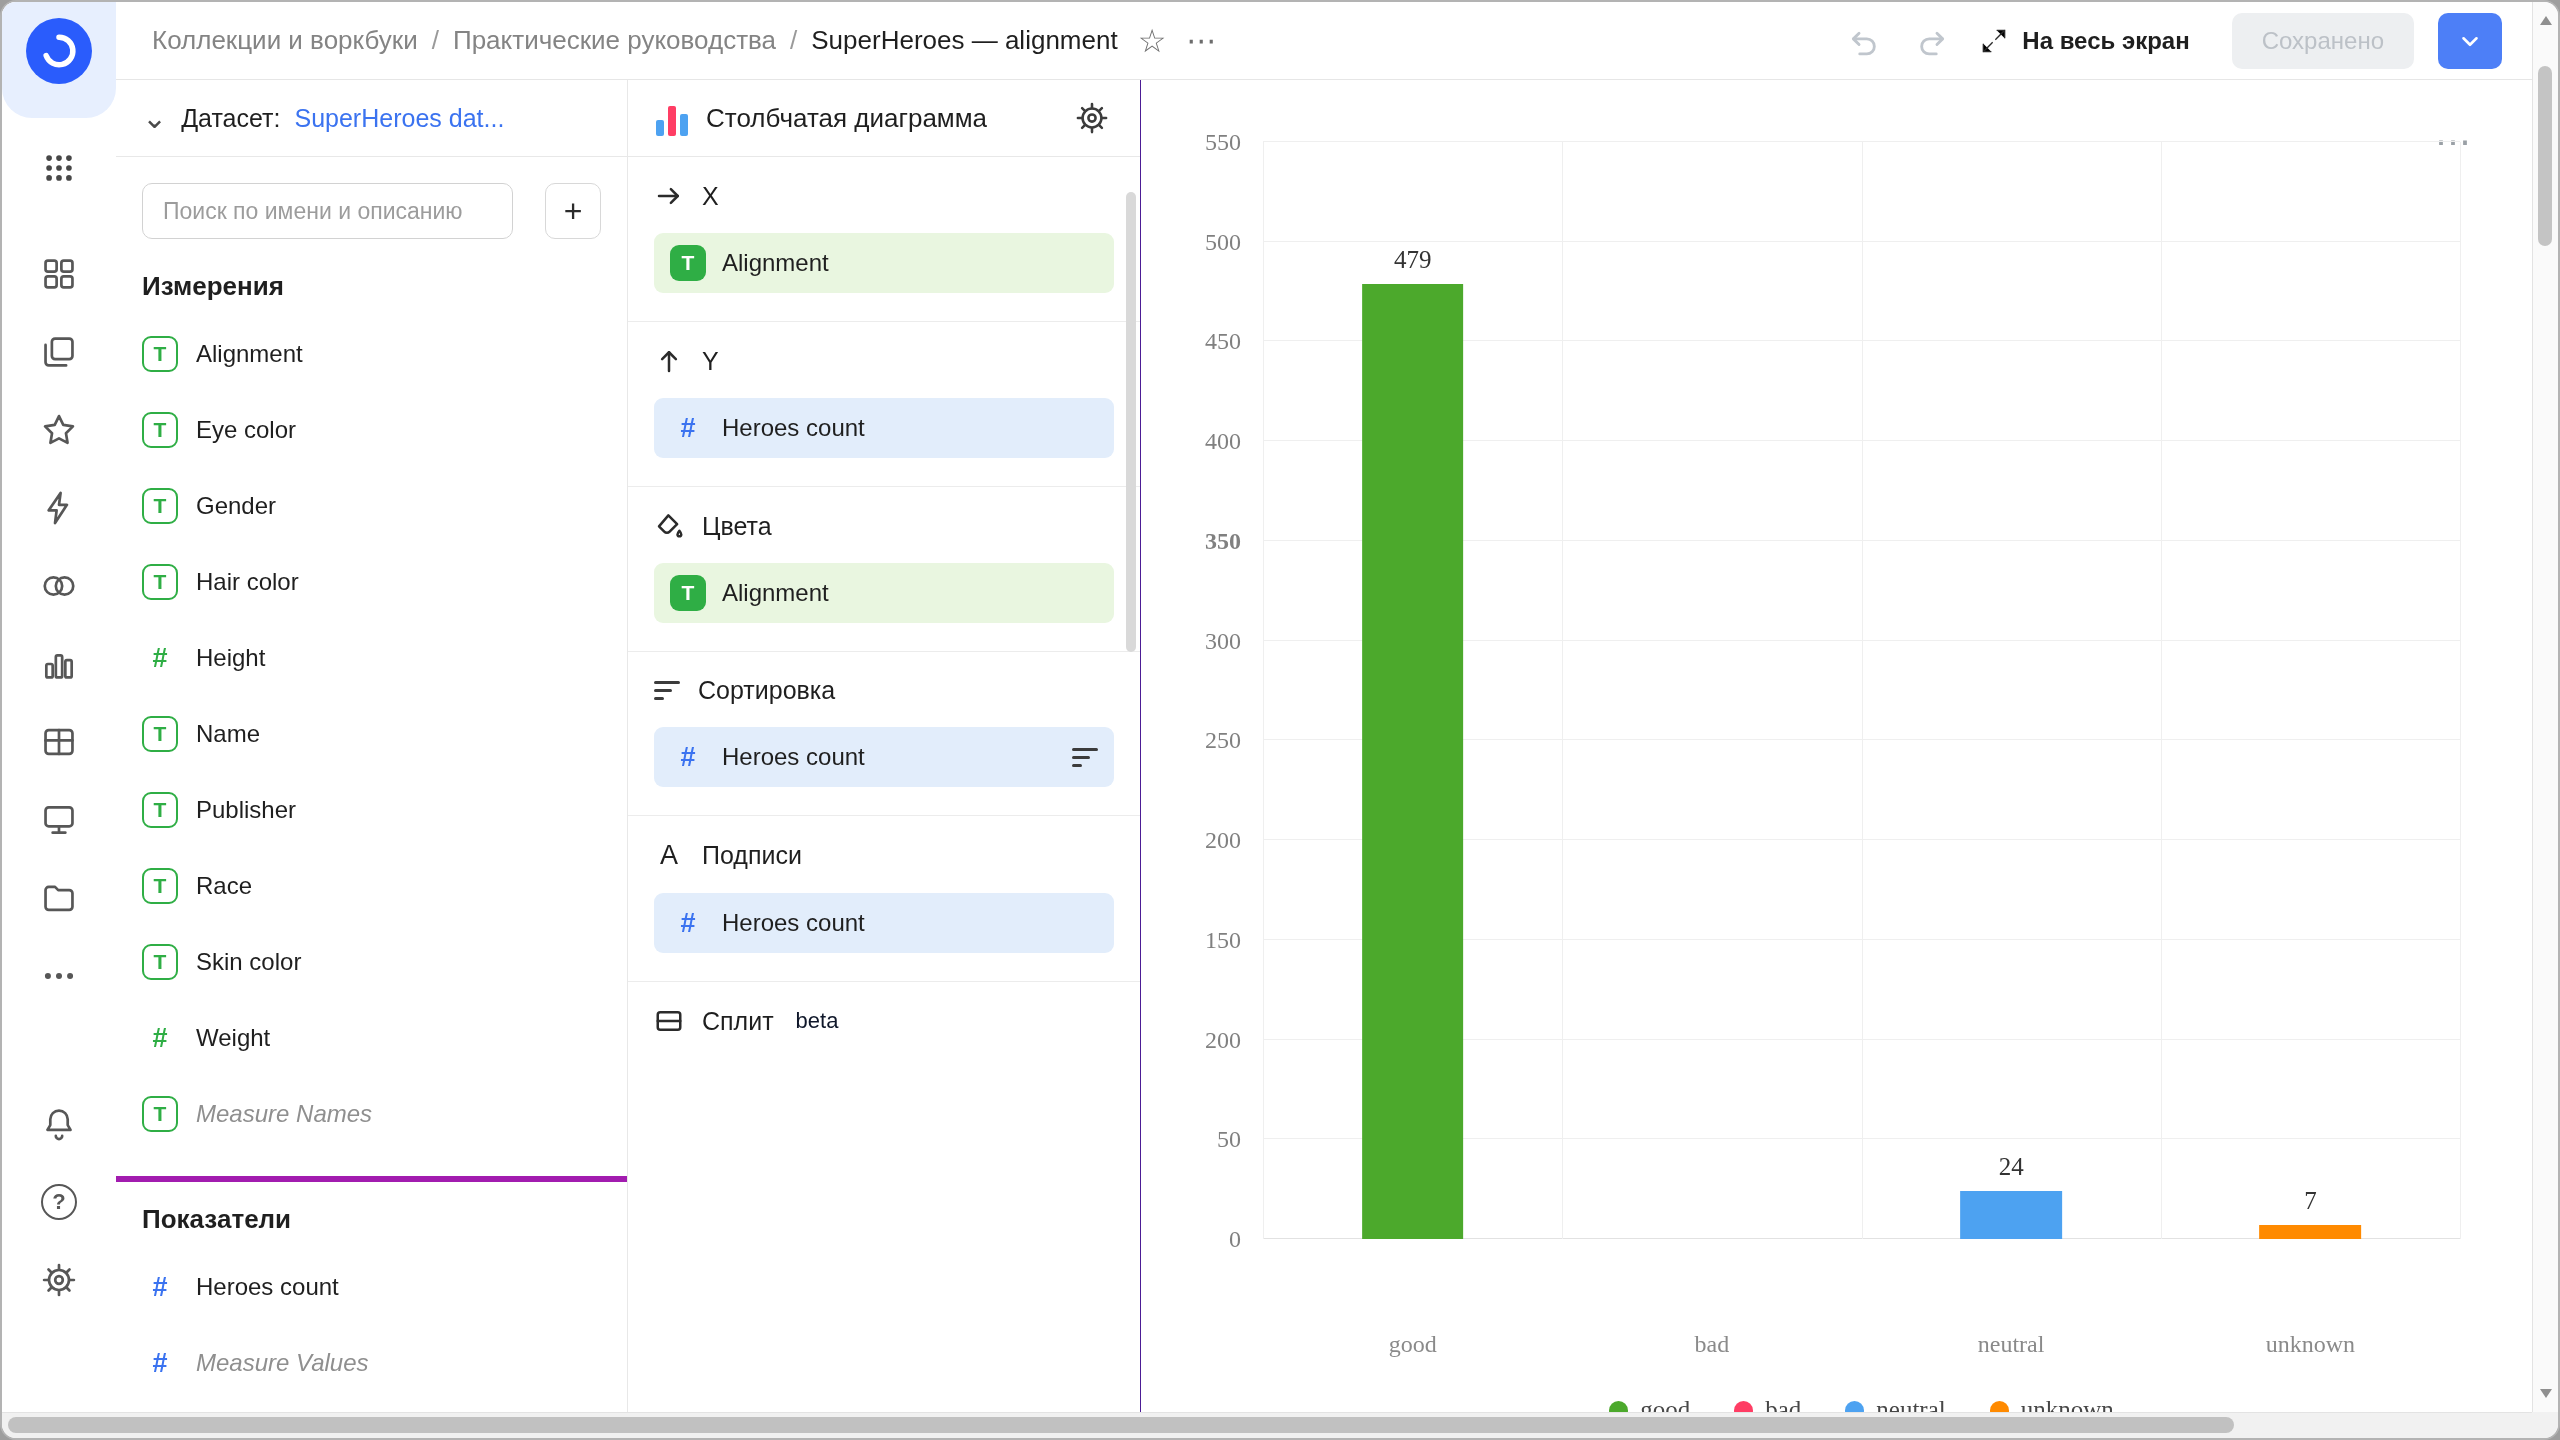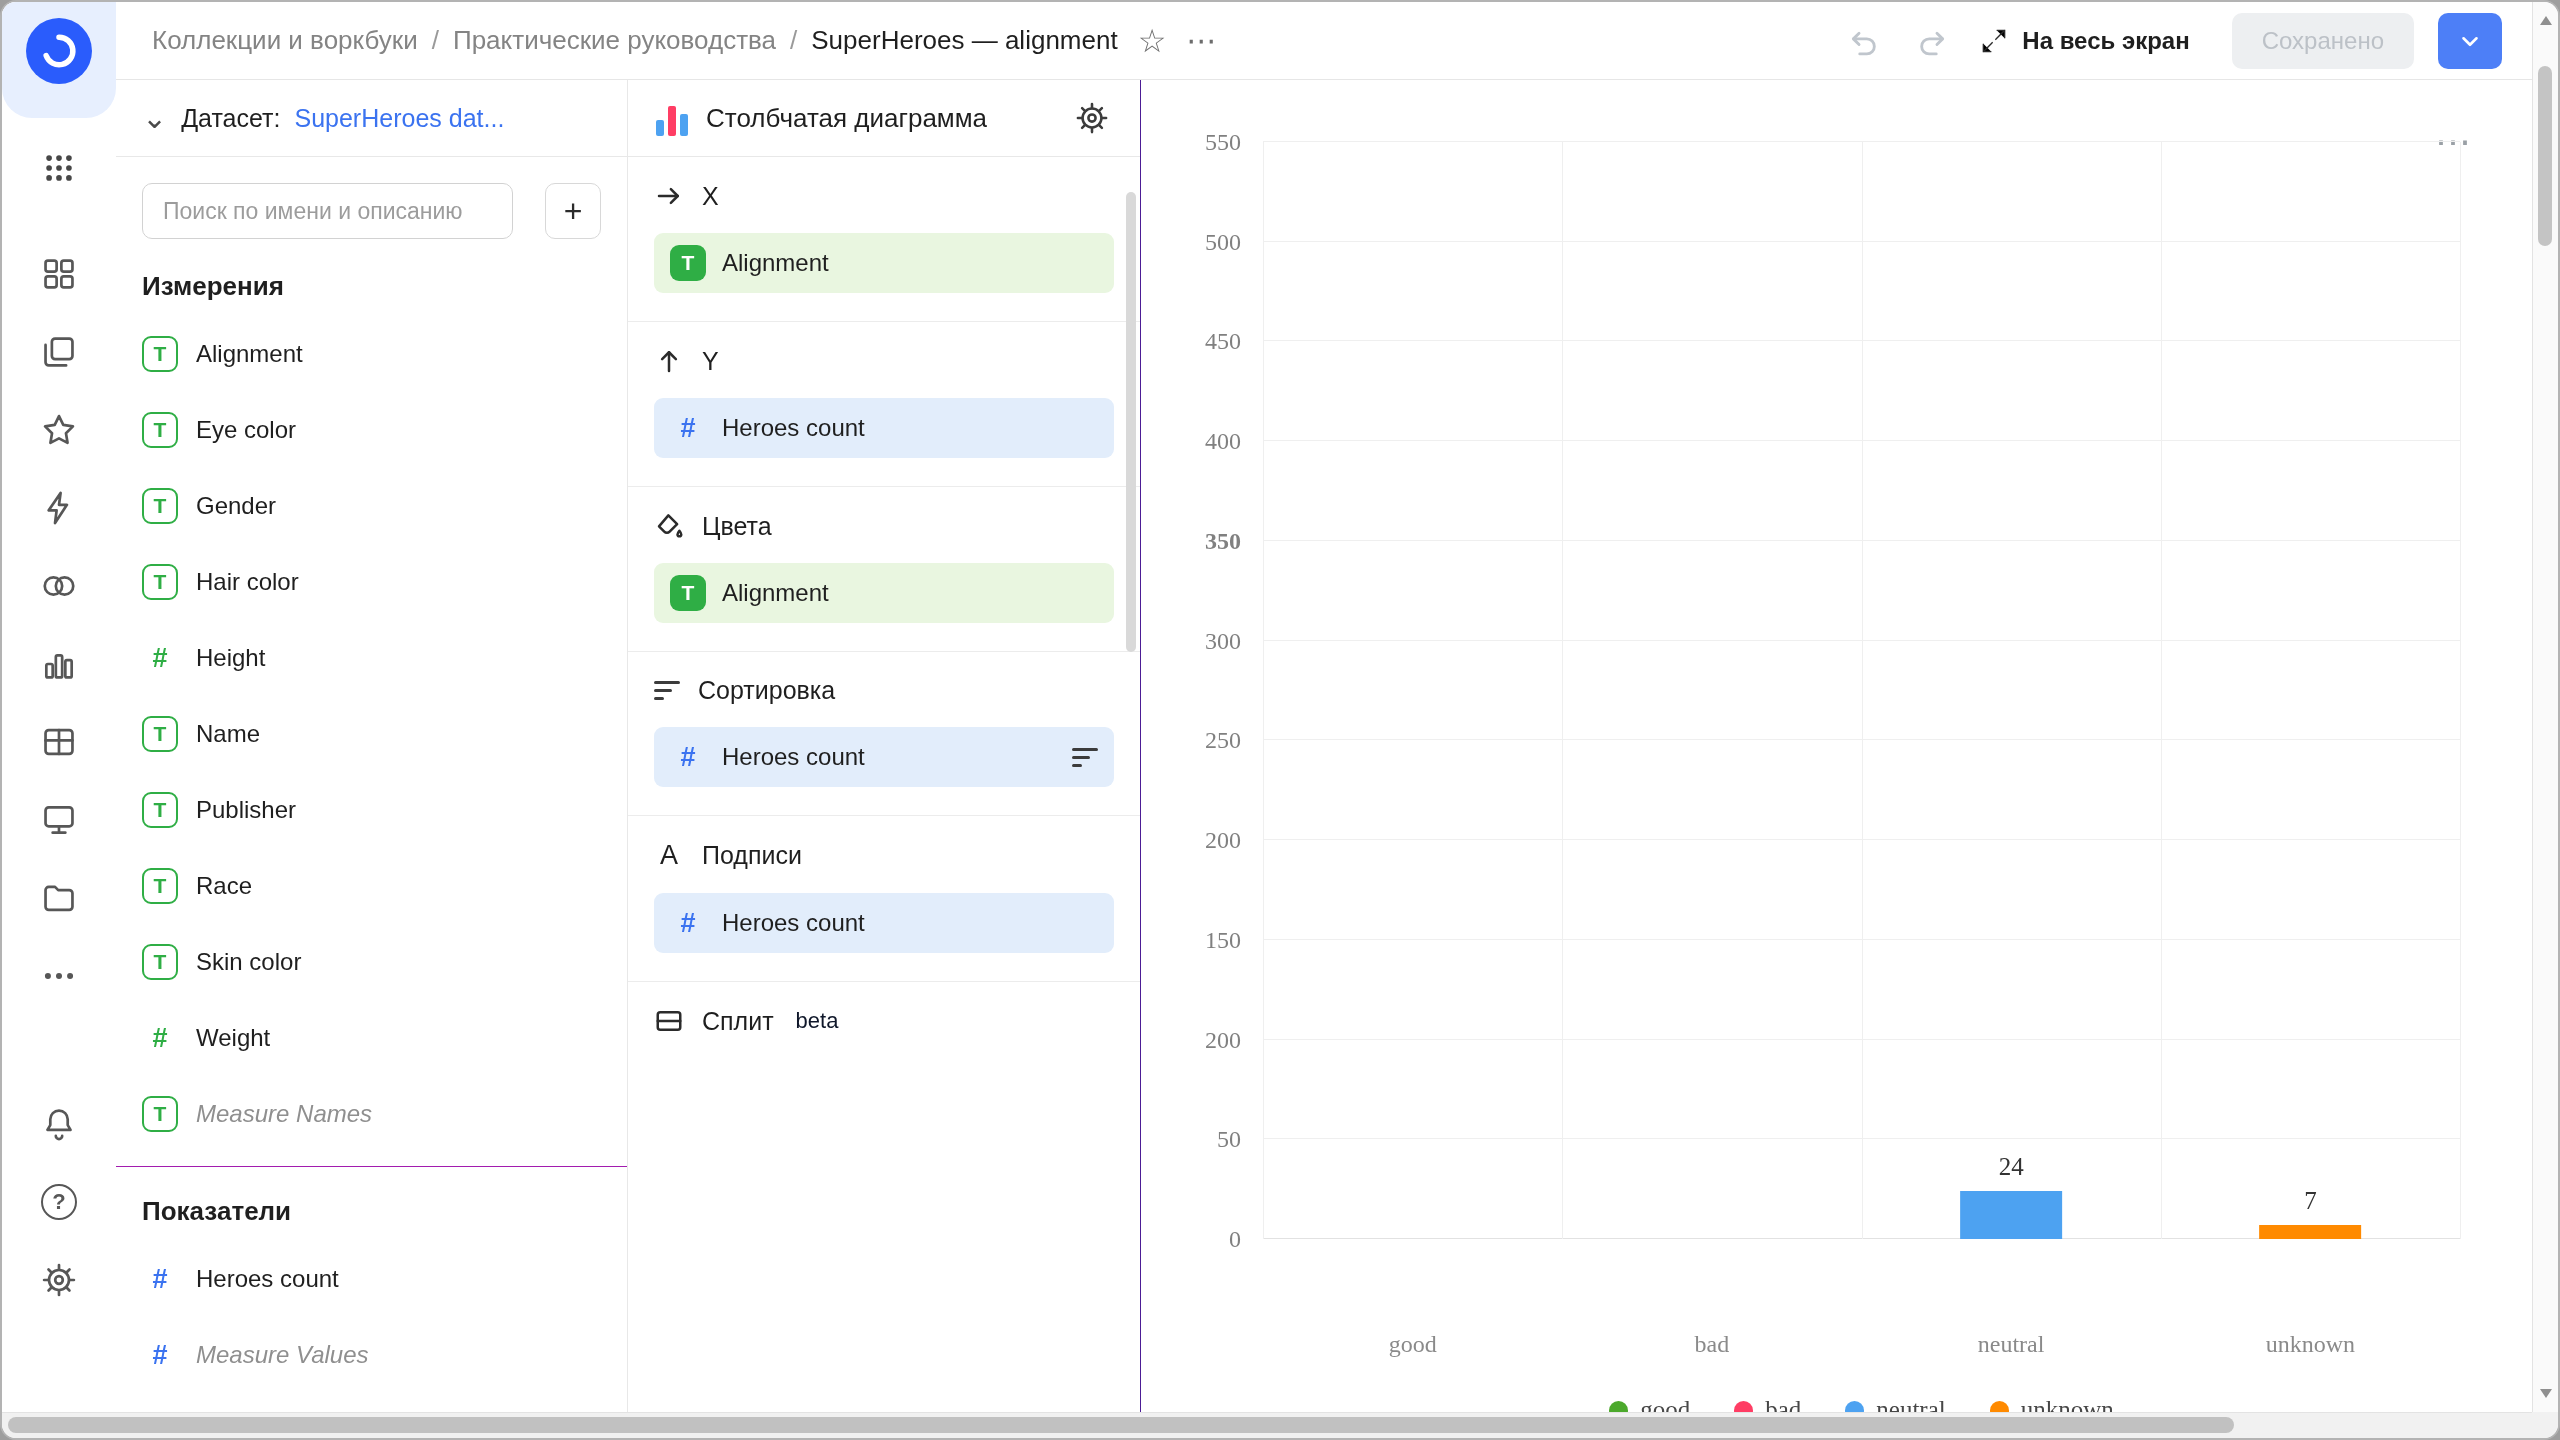--- a/index.html
+++ b/index.html
@@ -73,21 +73,21 @@
   .ds-add { width:56px; height:56px; border:1px solid #d8d8d8; border-radius:10px; background:#fff; font-size:32px; color:#2b2b2b; cursor:pointer; line-height:1; }
   .sec-title { font-size:26px; font-weight:700; color:#1f1f1f; padding:6px 26px 14px; }
   .field-list { }
   .field-row { height:76px; display:flex; align-items:center; gap:18px; padding:0 26px; cursor:pointer; }
   .ficon-t { width:36px; height:36px; border:2.4px solid #2fae45; border-radius:9px; color:#2fae45; font-size:21px; font-weight:700; display:flex; align-items:center; justify-content:center; flex:0 0 36px; }
   .ficon-hash { width:36px; font-size:27px; font-weight:700; text-align:center; flex:0 0 36px; }
   .ficon-hash.green { color:#2fae45; }
   .ficon-hash.blue { color:#3b73f0; }
   .flabel { font-size:24px; color:#1f1f1f; }
   .flabel.italic { font-style:italic; color:#8f8f8f; }
-  .measures-block { border-top:1px solid #a21caf; margin-top:14px; padding-top:23px; }
+  .measures-block { border-top:6px solid #a21caf; margin-top:24px; padding-top:16px; }
 
   
   .panel-config { width:513px; flex:0 0 513px; border-right:1px solid #4c1d95; display:flex; flex-direction:column; overflow:hidden; position:relative; }
   .cfg-header { height:77px; flex:0 0 77px; display:flex; align-items:center; gap:16px; padding:0 26px; border-bottom:1px solid #e8e8e8; }
   .mini-chart { display:flex; align-items:flex-end; gap:4px; height:36px; width:36px; justify-content:center; }
   .mini-chart i { width:8px; border-radius:2px; display:block; }
   .cfg-title { font-size:26px; color:#1f1f1f; font-weight:500; flex:1; }
   .cfg-gear { width:44px; height:44px; display:flex; align-items:center; justify-content:center; cursor:pointer; }
   .cfg-gear svg { stroke:#3c3c3c; fill:none; stroke-width:1.7; stroke-linecap:round; }
   .cfg-section { padding:24px 26px 28px; }
@@ -515,20 +515,24 @@
               <div class="ytick" style="bottom: 81.8182%;">450</div>
               <div class="gridline-h" style="bottom: 90.9091%;"></div>
               <div class="ytick" style="bottom: 90.9091%;">500</div>
               <div class="gridline-h" style="bottom: 100%;"></div>
               <div class="ytick" style="bottom: 100%;">550</div>
               <div class="gridline-v" style="left: 0%;"></div>
               <div class="gridline-v" style="left: 25%;"></div>
               <div class="gridline-v" style="left: 50%;"></div>
               <div class="gridline-v" style="left: 75%;"></div>
               <div class="gridline-v" style="left: 100%;"></div>
+              <div class="bar-slot" style="left: 0%; width: 25%;">
+                <div class="bar" style="height: 87.0909%; background: rgb(76, 169, 44);"></div>
+                <div class="bar-value" style="bottom: calc(87.0909% + 10px);">479</div>
+              </div>
               <div class="bar-slot" style="left: 50%; width: 25%;">
                 <div class="bar" style="height: 4.36364%; background: rgb(77, 162, 241);"></div>
                 <div class="bar-value" style="bottom: calc(4.36364% + 10px);">24</div>
               </div>
               <div class="bar-slot" style="left: 75%; width: 25%;">
                 <div class="bar" style="height: 1.27273%; background: rgb(255, 138, 0);"></div>
                 <div class="bar-value" style="bottom: calc(1.27273% + 10px);">7</div>
               </div>
             </div>
           <div class="xlabels">

